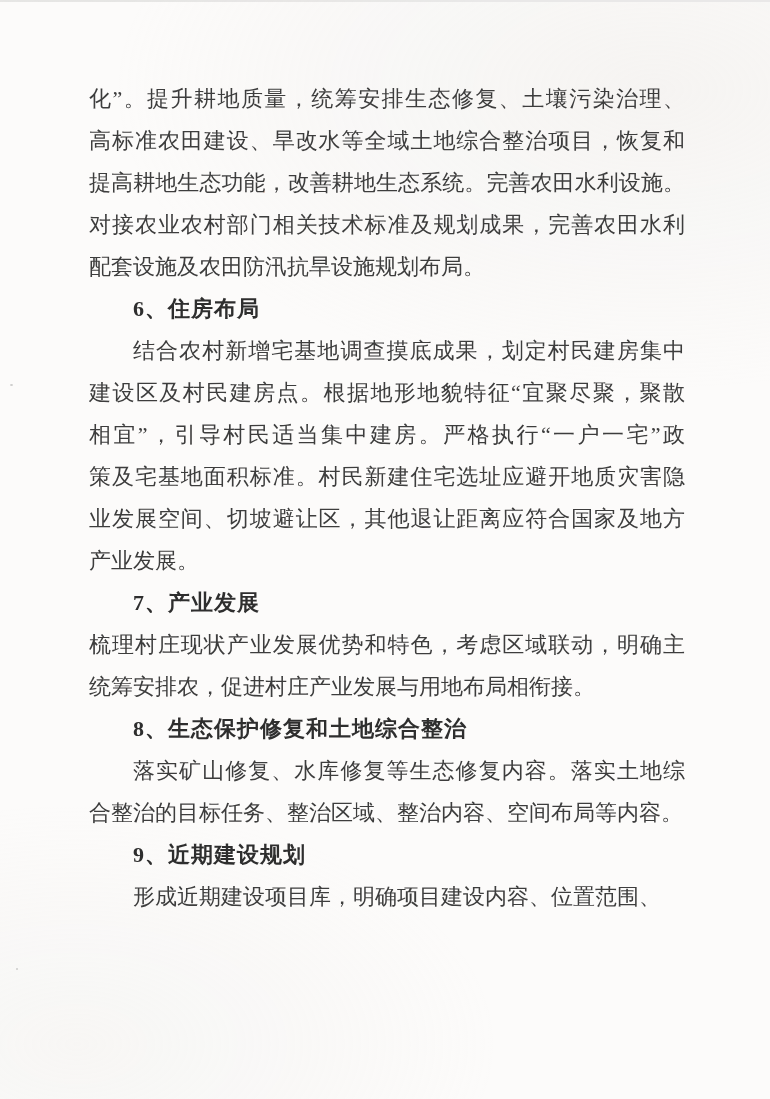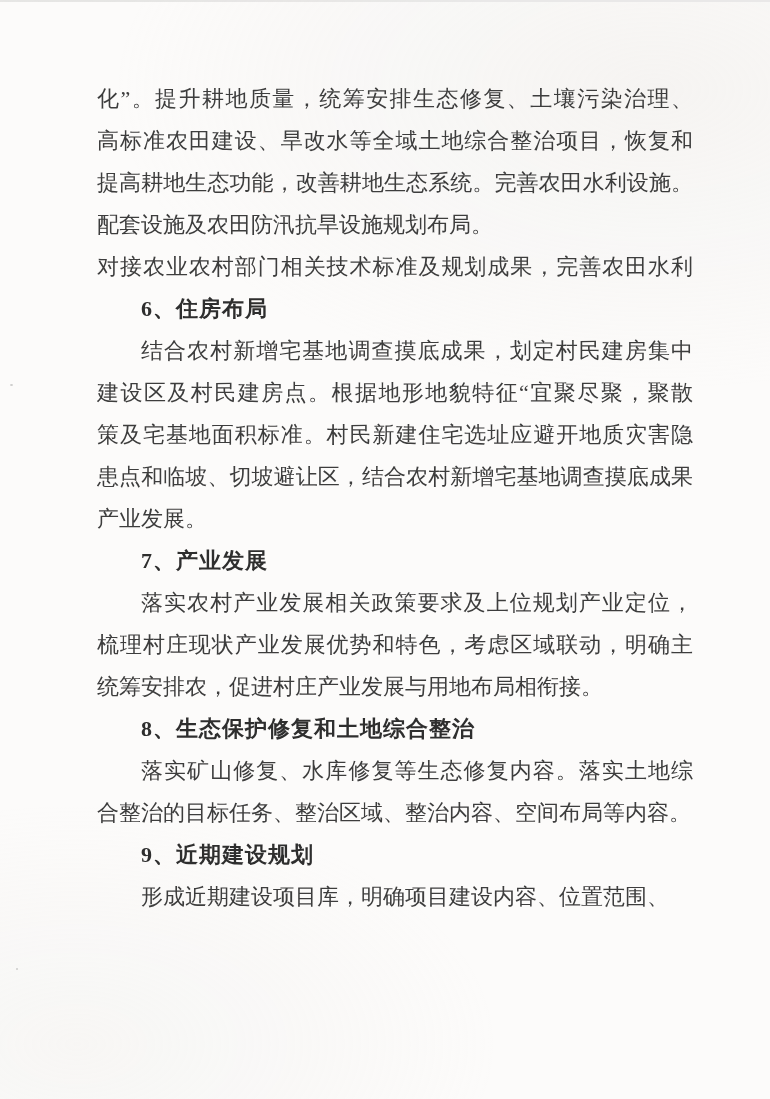--- a/index.html
+++ b/index.html
@@ -18,21 +18,21 @@
     position: absolute;
     inset: 0;
     background:
       radial-gradient(ellipse 900px 500px at 85% 8%, rgba(225,222,218,0.25), rgba(0,0,0,0) 60%),
       radial-gradient(ellipse 700px 400px at 10% 95%, rgba(228,226,222,0.2), rgba(0,0,0,0) 60%),
       #fcfbfa;
     border-top: 2px solid rgba(150,150,150,0.18);
   }
   .doc-body {
     position: absolute;
-    left: 97px;
+    left: 89px;
     top: 76px;
     width: 596px;
     color: #3d3d3d;
   }
   .line, .heading {
     height: 42px;
     line-height: 42px;
     font-size: 22px;
     white-space: nowrap;
   }
@@ -65,30 +65,30 @@
 <body>
 
 <div class="page">
   <div class="speck s1"></div>
   <div class="speck s2"></div>
   <div class="speck s3"></div>
   <div class="doc-body" id="doc-body">
       <div class="line flush">化”。提升耕地质量，统筹安排生态修复、土壤污染治理、</div>
       <div class="line flush">高标准农田建设、旱改水等全域土地综合整治项目，恢复和</div>
       <div class="line flush">提高耕地生态功能，改善耕地生态系统。完善农田水利设施。</div>
+      <div class="line flush">对接农业农村部门相关技术标准及规划成果，完善农田水利</div>
       <div class="line">配套设施及农田防汛抗旱设施规划布局。</div>
-      <div class="line flush">对接农业农村部门相关技术标准及规划成果，完善农田水利</div>
       <div class="heading">6、住房布局</div>
       <div class="line flush indent">结合农村新增宅基地调查摸底成果，划定村民建房集中</div>
       <div class="line flush">建设区及村民建房点。根据地形地貌特征“宜聚尽聚，聚散</div>
+      <div class="line flush">相宜”，引导村民适当集中建房。严格执行“一户一宅”政</div>
       <div class="line flush">策及宅基地面积标准。村民新建住宅选址应避开地质灾害隐</div>
-      <div class="line flush">患点和临坡、切坡避让区，结合农村新增宅基地调查摸底成果</div>
+      <div class="line flush">业发展空间、切坡避让区，其他退让距离应符合国家及地方</div>
       <div class="line">产业发展。</div>
       <div class="heading">7、产业发展</div>
-      <div class="line flush indent">落实农村产业发展相关政策要求及上位规划产业定位，</div>
       <div class="line flush">梳理村庄现状产业发展优势和特色，考虑区域联动，明确主</div>
       <div class="line">统筹安排农，促进村庄产业发展与用地布局相衔接。</div>
       <div class="heading">8、生态保护修复和土地综合整治</div>
       <div class="line flush indent">落实矿山修复、水库修复等生态修复内容。落实土地综</div>
       <div class="line">合整治的目标任务、整治区域、整治内容、空间布局等内容。</div>
       <div class="heading">9、近期建设规划</div>
       <div class="line indent">形成近期建设项目库，明确项目建设内容、位置范围、</div>
     </div>
 </div>
 

